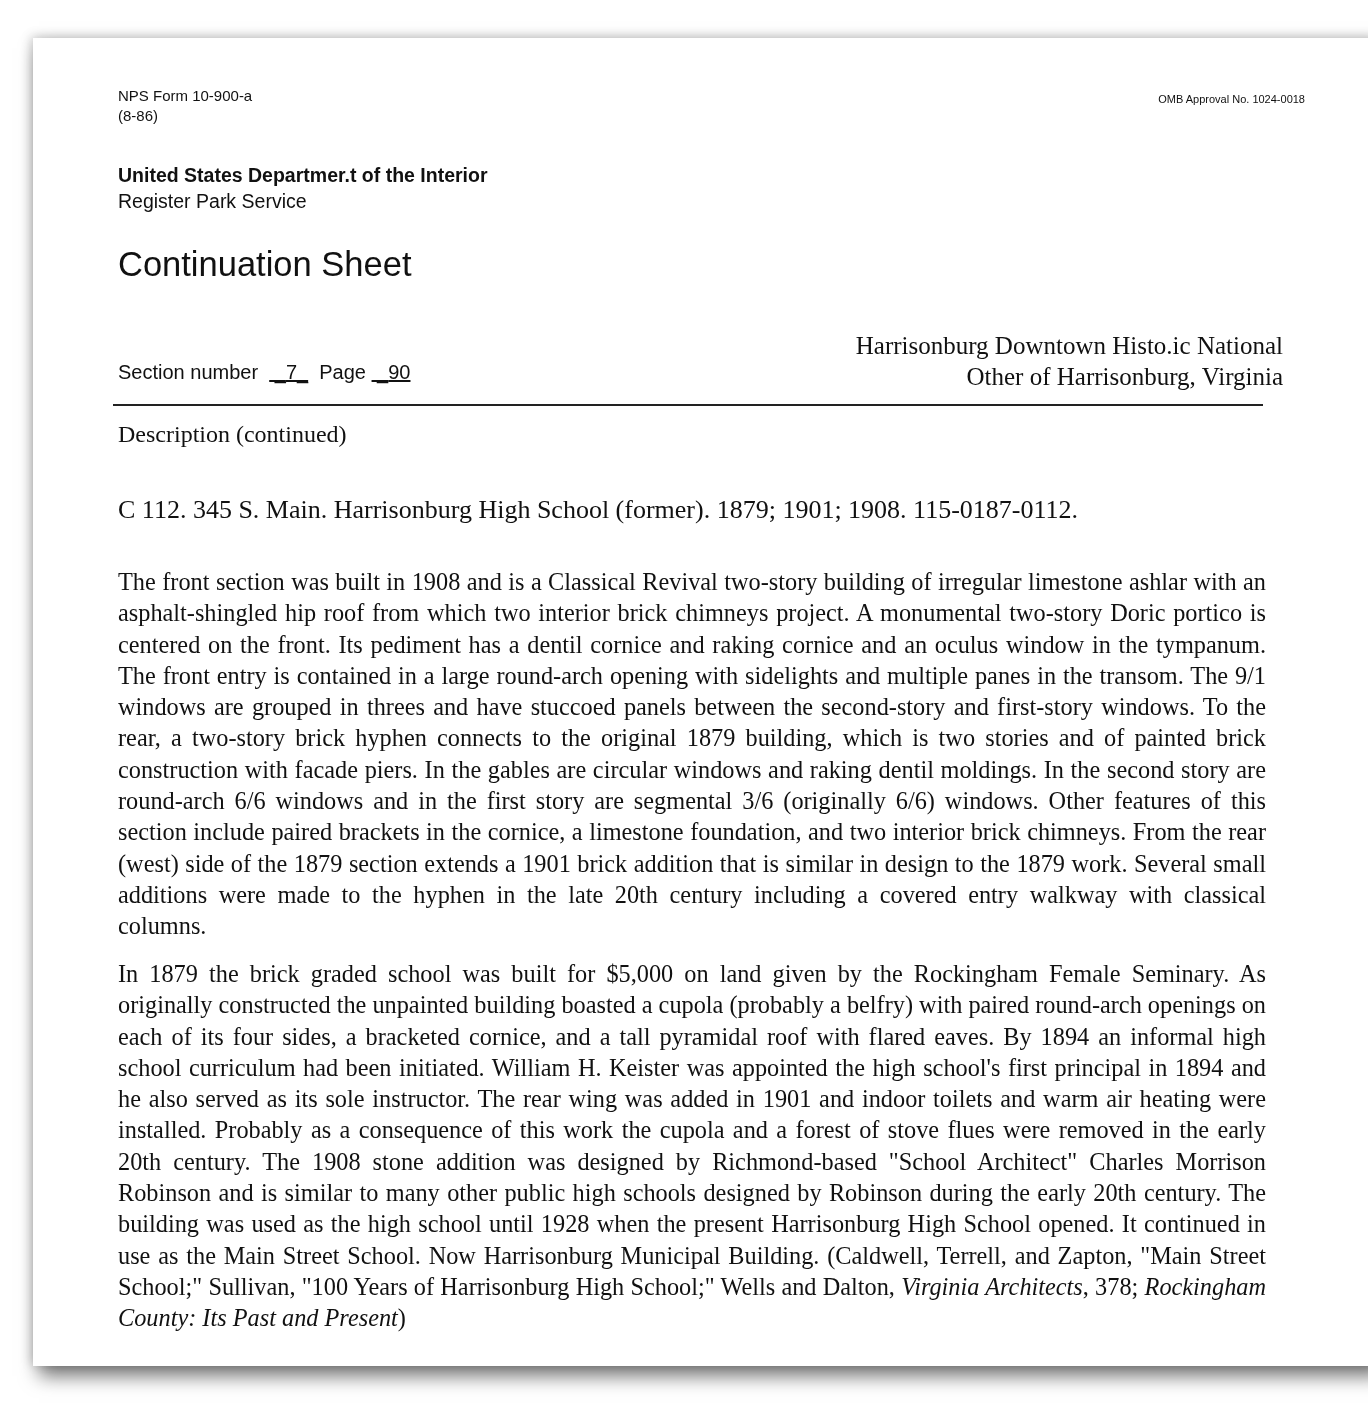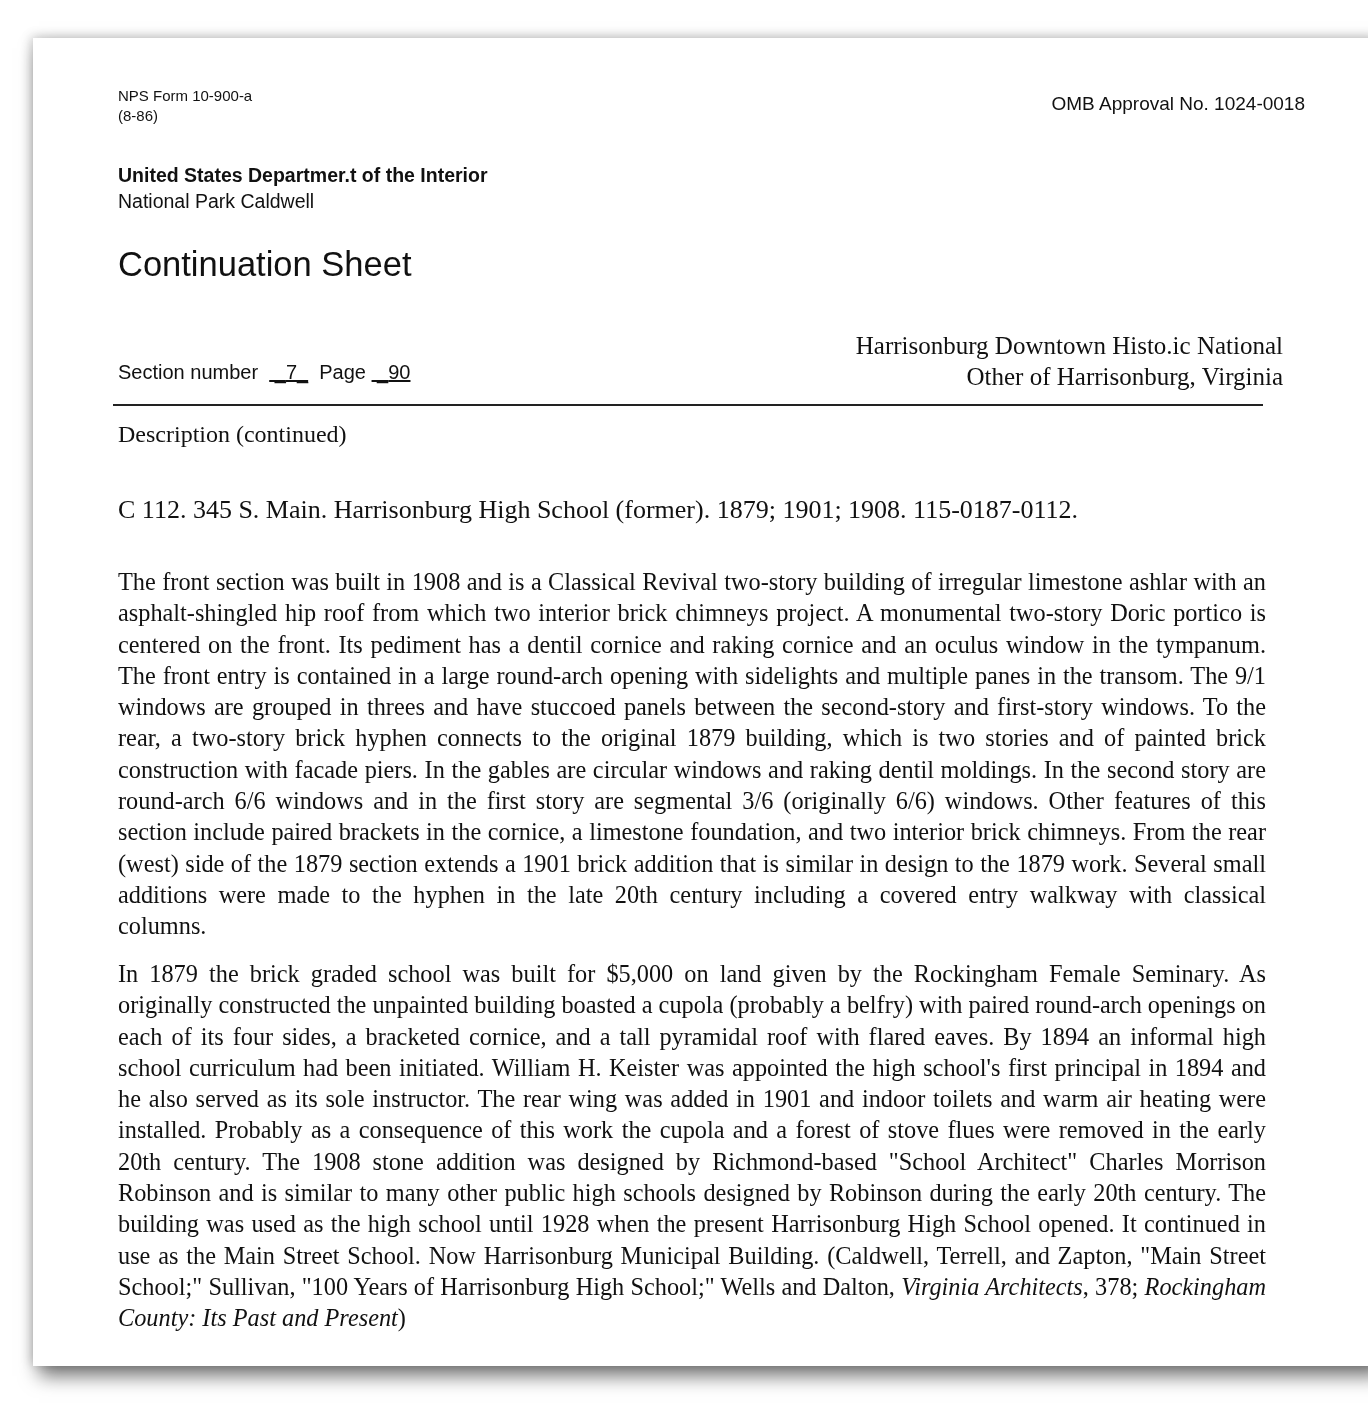--- a/index.html
+++ b/index.html
@@ -15,21 +15,21 @@
     width: 1302px; height: 1328px;
     background: #ffffff;
     box-shadow: 6px 10px 18px rgba(0,0,0,0.55), -2px -2px 10px rgba(0,0,0,0.18);
     padding-left: 42px;
   }
   .sans { font-family: "Liberation Sans", sans-serif; color: #111; }
   .serif { font-family: "Liberation Serif", serif; color: #111; }
   .abs { position: absolute; white-space: nowrap; }
 
   .form-id { left: 85px; top: 48px; font-size: 15px; line-height: 20px; }
-  .omb { right: 72px; top: 55px; font-size: 19px; }
+  .omb { right: 72px; top: 55px; font-size: 11px; }
   .dept { left: 85px; top: 124px; font-size: 19.5px; font-weight: bold; line-height: 26px; }
   .nps { left: 85px; top: 150px; font-size: 19.5px; line-height: 26px; }
   .title { left: 85px; top: 206px; font-size: 34.5px; line-height: 40px; }
   .section { left: 85px; top: 323px; font-size: 20px; }
   .section .u { text-decoration: underline; margin-top: 29px; }
   .district { right: 94px; top: 292px; font-size: 25px; line-height: 31px; text-align: right; }
   .divider {
     position: absolute; left: 80px; top: 366px; width: 1150px; height: 0;
     border-top: 2px solid #222;
   }
@@ -51,21 +51,21 @@
 
 <div class="page">
   <div class="abs sans form-id">
     <div>NPS Form 10-900-a</div>
     <div>(8-86)</div>
   </div>
 
   <div class="abs sans omb">OMB Approval No. 1024-0018</div>
 
   <div class="abs sans dept">United States Departmer.t of the Interior</div>
-  <div class="abs sans nps">National Park Caldwell</div>
+  <div class="abs sans nps">Register Park Service</div>
 
   <div class="abs sans title">
     <div>Continuation Sheet</div>
   </div>
 
   <div class="abs sans section">
     <span>Section number</span>
     &nbsp;<span class="u">&nbsp;_<span>7</span>_</span>
     &nbsp;<span>Page</span>
     <span class="u">&nbsp;_<span>90</span></span>

